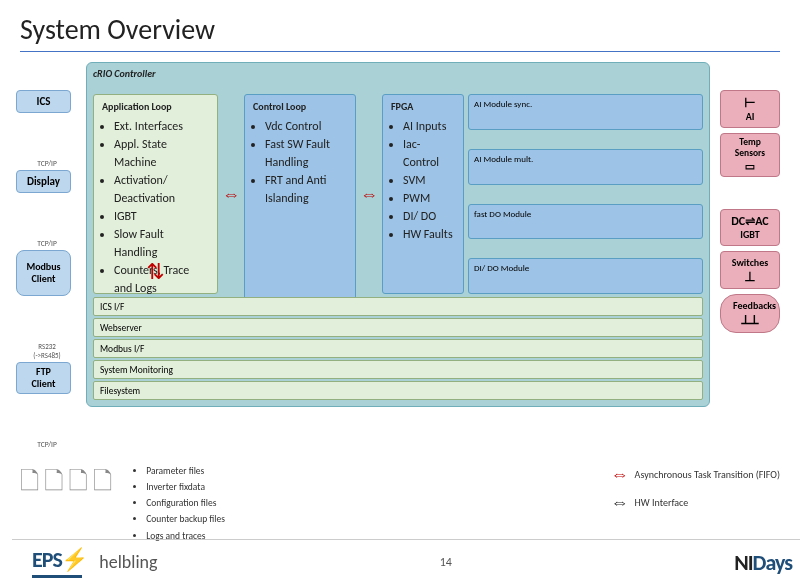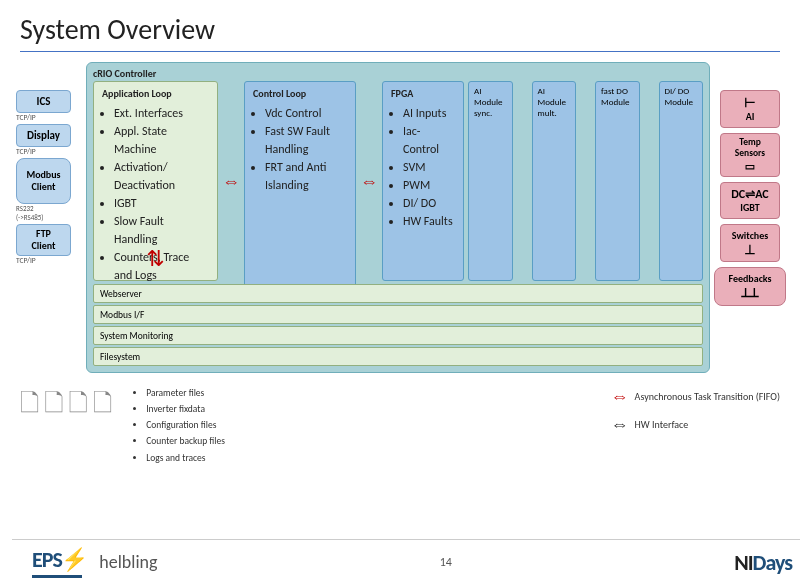--- a/index.html
+++ b/index.html
@@ -32,21 +32,22 @@
       width: 55px;
       text-align: center;
       padding: 4px 2px;
       font-size: 11px;
       font-weight: bold;
     }
     .crio-label {
       font-size: 10px;
       font-weight: bold;
       color: #222;
-      margin-bottom: 1px;
+      margin-bottom: 14px;
+      font-style: italic;
     }
     .loop-title {
       font-size: 10px;
       font-weight: bold;
       color: #222;
       margin-bottom: 4px;
     }
     .loop-content {
       font-size: 12px;
       color: #222;
@@ -187,22 +188,23 @@
       display: flex;
       flex-direction: column;
       gap: 0;
       padding-top: 32px;
       width: 68px;
     }
 
     .conn-label {
       font-size: 7.5px;
       color: #555;
-      text-align: left;
+      text-align: center;
       padding-right: 2px;
+      margin-top: 46px;
     }
   </style>
 </head>
 <body>
 
 <div>
 
   <h1 class="page-title">System Overview</h1>
   <div class="title-underline"></div>
 
@@ -278,38 +280,39 @@
               <li>AI Inputs</li>
               <li>Iac-Control</li>
               <li>SVM</li>
               <li>PWM</li>
               <li>DI/ DO</li>
               <li>HW Faults</li>
             </ul>
           </div>
         </div>
 
-        <div style="display:flex; gap:19px; flex:1;">
+        <div style="display:flex; flex-direction:column; gap:19px; flex:1;">
           <div class="mod-box">
             <span>AI Module sync.</span>
           </div>
           <div class="mod-box">
             <span>AI Module mult.</span>
           </div>
           <div class="mod-box">
             <span>fast DO Module</span>
           </div>
           <div class="mod-box">
             <span>DI/ DO Module</span>
           </div>
         </div>
 
       </div>
 
       <div style="margin-top:3px; display:flex; flex-direction:column; gap:2px;">
+        <div class="bottom-row-box">ICS I/F</div>
         <div class="bottom-row-box">Webserver</div>
         <div class="bottom-row-box">Modbus I/F</div>
         <div class="bottom-row-box">System Monitoring</div>
         <div class="bottom-row-box">Filesystem</div>
       </div>
 
     </div>
 
     <div style="display:flex; flex-direction:column; gap:5px; padding-top:28px; width:68px;">
 
@@ -321,35 +324,35 @@
       </div>
 
       <div style="display:flex; flex-direction:column; align-items:center;">
         <div style="background:#EAAFBA; border:1px solid #C07888; border-radius:4px; width:60px; text-align:center; padding:3px 2px; font-size:10px; font-weight:bold;">
           <div style="line-height:1.2; font-size:9.5px;">Temp<br>Sensors</div>
           <div style="font-size:11px;">▭</div>
         </div>
       </div>
 
       <div style="display:flex; flex-direction:column; align-items:center;">
-        <div style="background:#EAAFBA; border:1px solid #C07888; border-radius:4px; width:60px; text-align:center; padding:4px 2px; font-size:10px; font-weight:bold;">
+        <div style="background:#EAAFBA; border:1px solid #C07888; border-radius:4px; width:60px; text-align:center; padding:4px 2px; font-size:10px; font-weight:bold;margin-top:27px;">
           <div style="font-size:12px;">DC⇌AC</div>
           <div>IGBT</div>
         </div>
       </div>
 
       <div style="display:flex; flex-direction:column; align-items:center;">
         <div style="background:#EAAFBA; border:1px solid #C07888; border-radius:4px; width:60px; text-align:center; padding:4px 2px; font-size:10px; font-weight:bold;">
           <div>Switches</div>
           <div style="font-size:13px;">⊥</div>
         </div>
       </div>
 
       <div style="display:flex; flex-direction:column; align-items:center;">
-        <div style="background:#EAAFBA; border:1px solid #C07888; border-radius:8px; width:72px; text-align:center; padding:4px 12px; font-size:10px; font-weight:bold;">
+        <div style="background:#EAAFBA; border:1px solid #C07888; border-radius:16px; width:60px; text-align:center; padding:4px 12px; font-size:10px; font-weight:bold;">
           <div>Feedbacks</div>
           <div style="font-size:13px;">⟂⟂</div>
         </div>
       </div>
 
     </div>
 
   </div>
 
   <div class="bottom-area" style="margin-top:6px;">

